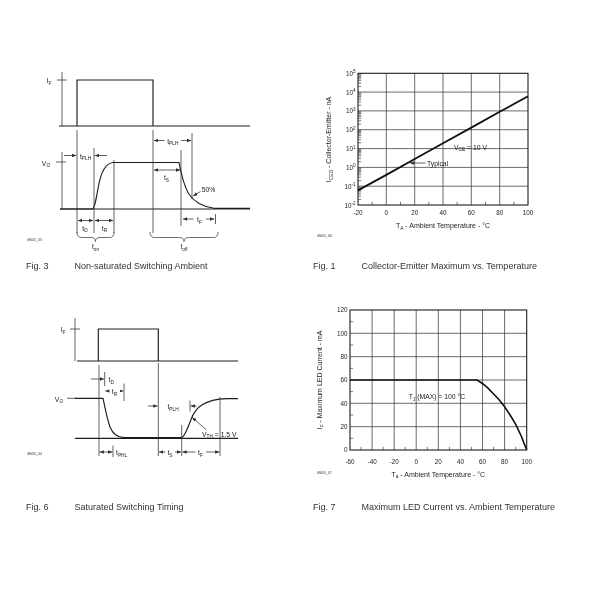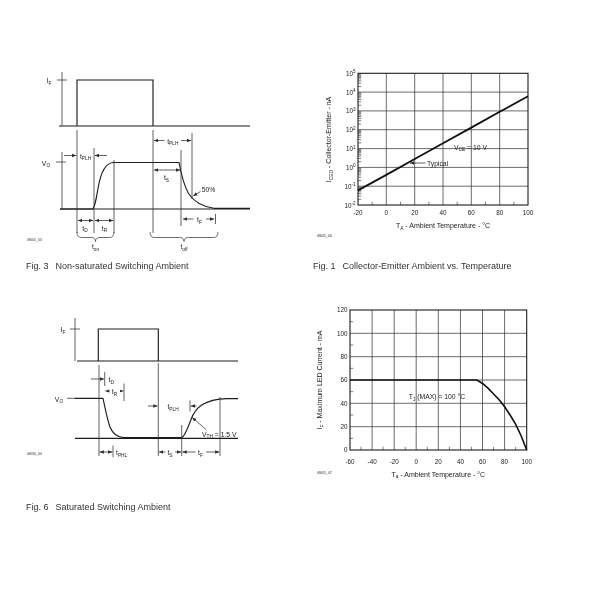--- a/index.html
+++ b/index.html
@@ -18,21 +18,21 @@
   .tk{font-size:6.3px;}
   .ax{font-size:7px;}
   .ann{font-size:6.8px;}
   .code{font-size:4px;fill:#4a4a4a;letter-spacing:-0.2px;}
   .grid{stroke:#3a3a3a;stroke-width:0.75;fill:none;}
   .frame{stroke:#1d1d1d;stroke-width:1.1;fill:none;}
   .minor{stroke:#3a3a3a;stroke-width:0.65;}
   .dataline{fill:none;stroke:#101010;stroke-width:1.8;}
   .dataline2{fill:none;stroke:#101010;stroke-width:1.6;}
   .whitebg{fill:#ffffff;stroke:none;}
-  .caption{position:absolute;display:flex;gap:7px;font-size:9px;color:#333;white-space:nowrap;}
+  .caption{position:absolute;display:flex;gap:26px;font-size:9px;color:#333;white-space:nowrap;}
 </style>
 </head>
 <body>
 
 <div id="page">
 
   <svg class="fig" style="left:25px;top:55px" width="240" height="200" viewBox="25 55 240 200">
     <defs>
       <marker id="a3" viewBox="0 0 6 6" refX="5.6" refY="3" markerWidth="4.6" markerHeight="4.6" orient="auto-start-reverse" markerUnits="userSpaceOnUse">
         <path d="M0,0.7 L5.6,3 L0,5.3 Z" fill="#2e2e2e"></path>
@@ -380,20 +380,24 @@
 
     <text class="code" x="317" y="473.5">i8605_07</text>
   </svg>
 
   <div class="caption" style="left:26px;top:261px">
     <span>Fig. 3</span>
     <span>Non-saturated Switching Ambient</span>
   </div>
   <div class="caption" style="left:313px;top:261px">
     <span>Fig. 1</span>
-    <span>Collector-Emitter Ambient vs. Temperature</span>
+    <span>Collector-Emitter Maximum vs. Temperature</span>
   </div>
   <div class="caption" style="left:26px;top:502px">
     <span>Fig. 6</span>
-    <span>Saturated Switching Ambient</span>
+    <span>Saturated Switching Timing</span>
   </div>
+  <div class="caption" style="left:313px;top:502px">
+    <span>Fig. 7</span>
+    <span>Maximum LED Current vs. Ambient Temperature</span>
+  </div>
 
 </div>
 
 </body></html>

